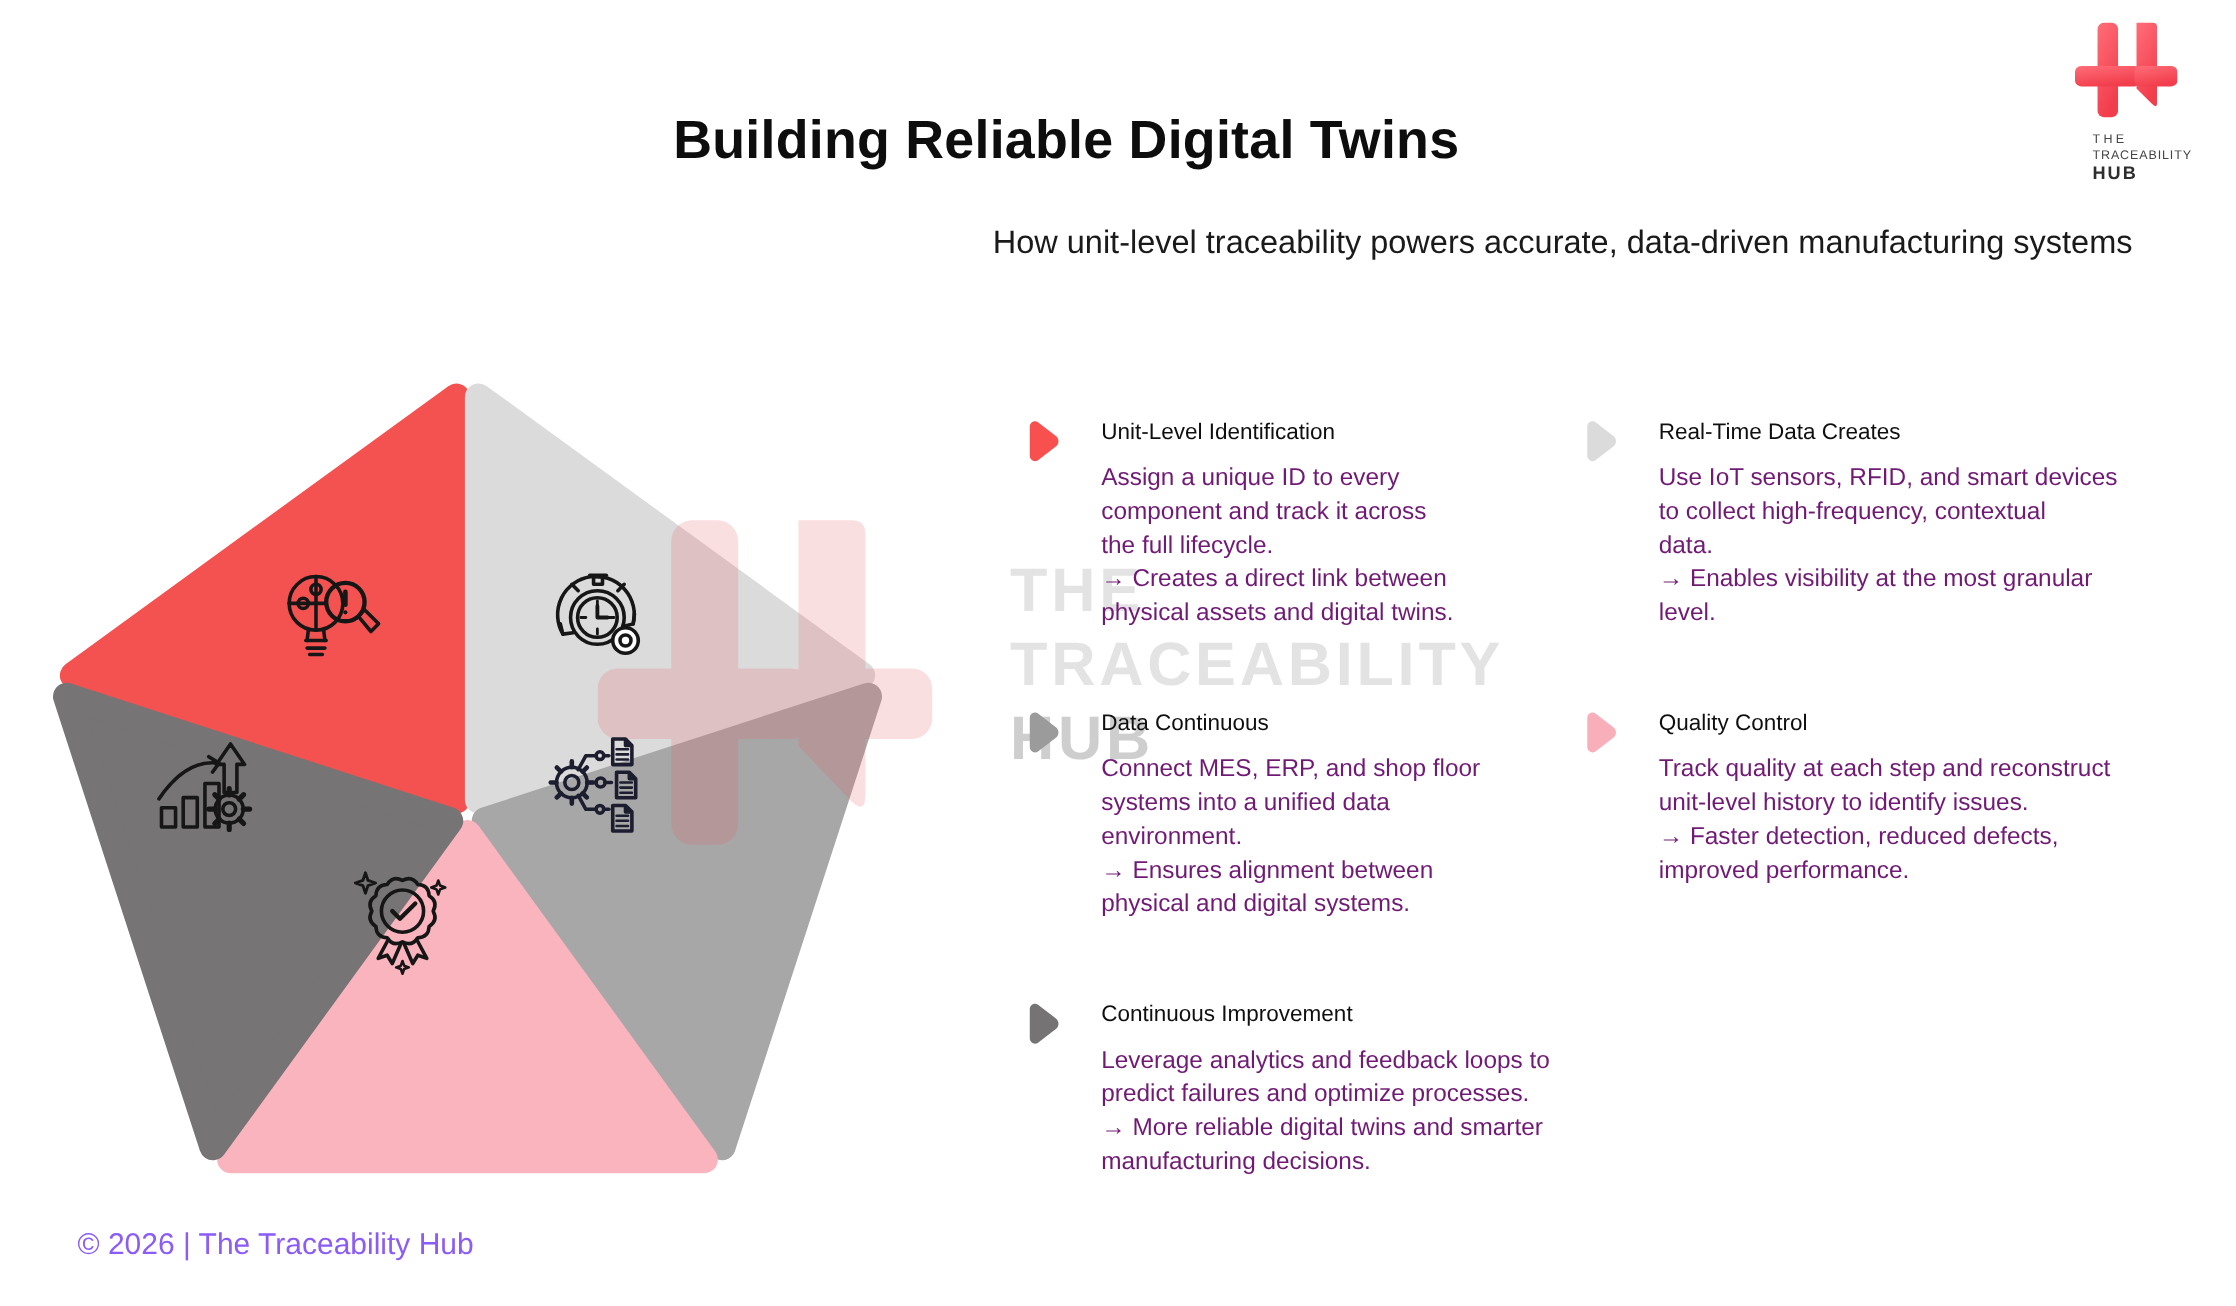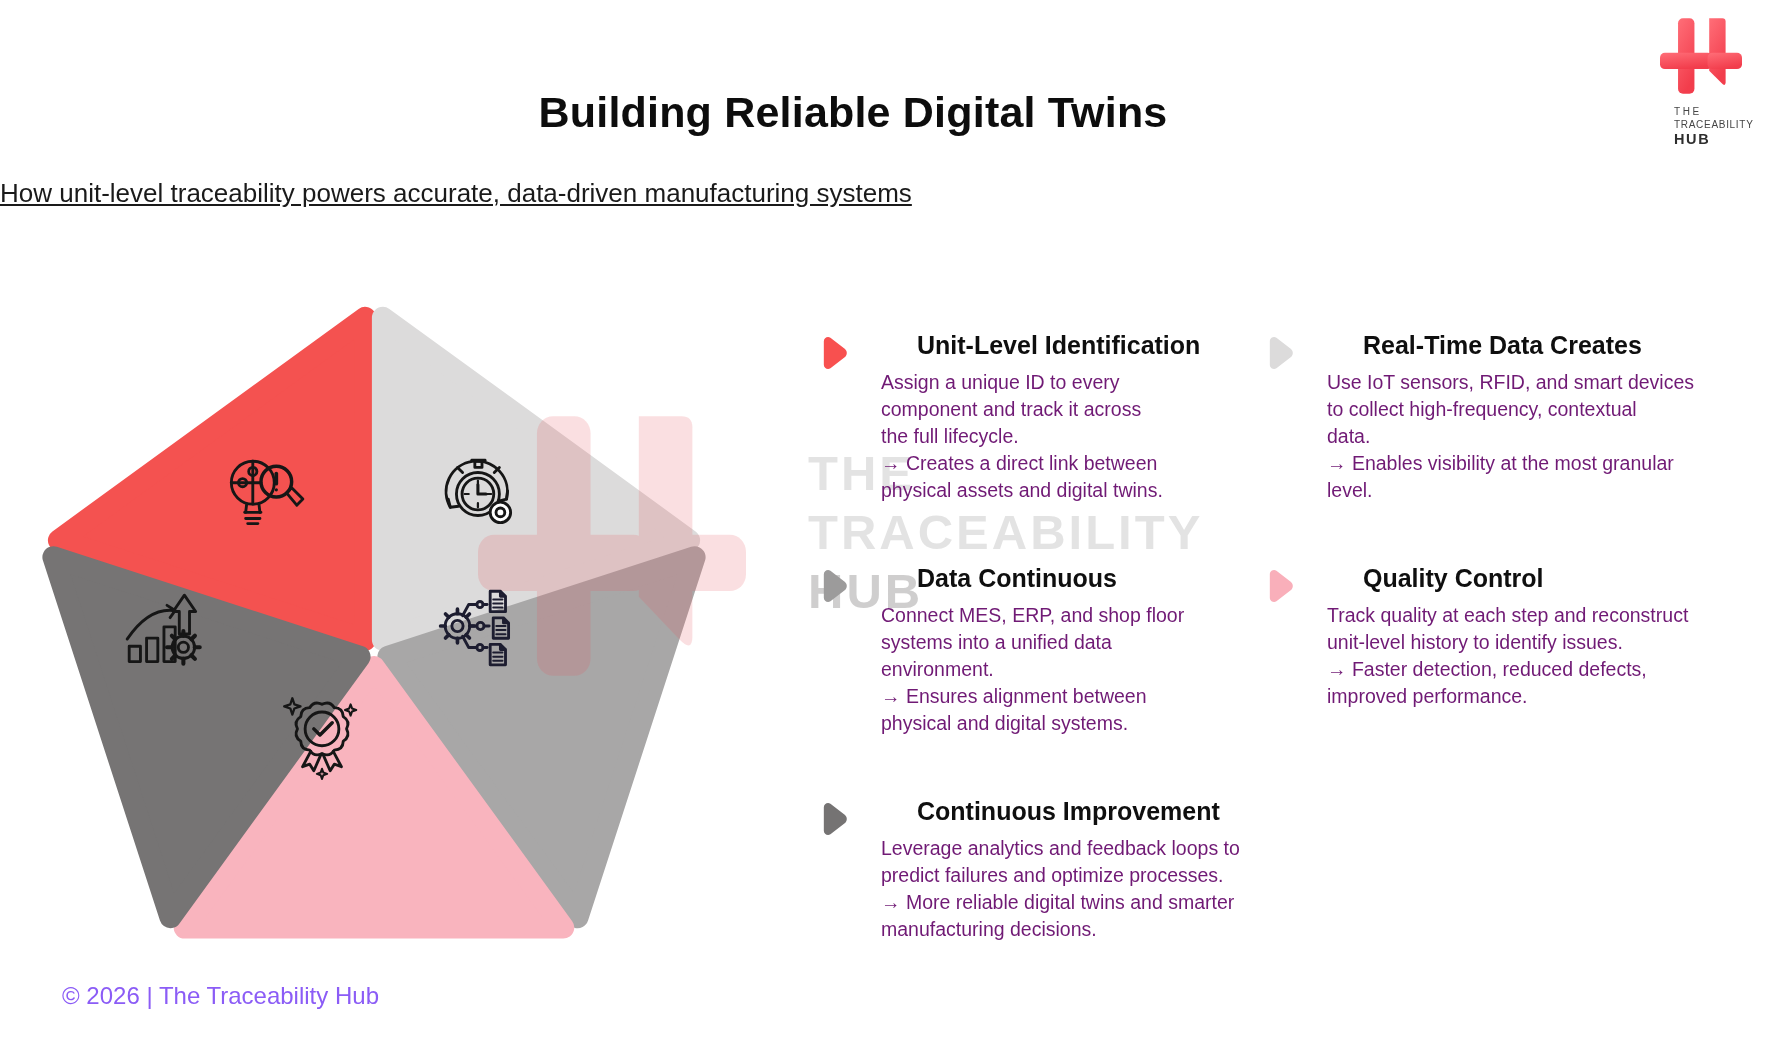--- a/index.html
+++ b/index.html
@@ -3,22 +3,22 @@
 <meta charset="utf-8">
 <style>
   * { margin:0; padding:0; box-sizing:border-box; }
   html,body { width:1789px; height:1045px; }
   body {
     position:relative; background:#ffffff; overflow:hidden;
     font-family:"Liberation Sans", sans-serif; color:#151515;
   }
   .main-title  { position:absolute; left:0; top:88px;  width:1706px; text-align:center;
                  font-size:43px; font-weight:700; letter-spacing:0.2px; color:#0d0d0d; }
-  .subtitle    { position:absolute; left:0; top:178px; width:1706px; text-align:left;
-                 font-size:26px; font-weight:400; color:#1a1a1a;text-decoration:underline; }
+  .subtitle    { position:absolute; left:0; top:178px; width:1706px; text-align:right;
+                 font-size:26px; font-weight:400; color:#1a1a1a; }
   
   .logo-mark { position:absolute; left:1660px; top:14px; width:82px; height:84px; }
   .logo-text { position:absolute; left:1674px; top:106px; color:#454545; }
   .logo-text .l1 { font-size:10px;   letter-spacing:2.6px; line-height:12.5px; }
   .logo-text .l2 { font-size:10px;   letter-spacing:0.7px; line-height:12.5px; }
   .logo-text .l3 { font-size:14.5px; letter-spacing:1.6px; line-height:17px; font-weight:700; color:#2e2e2e; }
   
   #pentagon-svg { position:absolute; left:30px; top:295px; z-index:1; }
   .seg-icon { position:absolute; z-index:3; }
   
@@ -27,21 +27,21 @@
   .wm-text { position:absolute; left:808px; top:444px; z-index:2;
              font-weight:700; line-height:59px; white-space:nowrap;
              color:rgba(147,145,145,0.26); }
   .wm-text .w1 { font-size:49px; letter-spacing:3px; }
   .wm-text .w2 { font-size:49px; letter-spacing:3px; }
   .wm-text .w3 { font-size:49px; letter-spacing:3px; color:rgba(128,126,126,0.38); }
   
   .sec { position:absolute; width:500px; z-index:4; }
   .sec .marker { position:absolute; left:0; top:3px; width:33px; height:40px; }
   .sec .sec-text { position:absolute; left:63px; top:0; width:437px; }
-  .sec-title { font-size:25px; font-weight:700; color:#0f0f0f; line-height:30px;margin-left:36px; }
+  .sec-title { font-size:18px; font-weight:400; color:#0f0f0f; line-height:30px; }
   .sec-body  { margin-top:9px; font-size:19.5px; line-height:27px; color:#701a75;
                white-space:pre-line; }
   #sec1 { left:818px;  top:330px; }
   #sec2 { left:1264px; top:330px; }
   #sec3 { left:818px;  top:563px; }
   #sec4 { left:1264px; top:563px; }
   #sec5 { left:818px;  top:796px; }
   
   .footer { position:absolute; left:62px; top:982px; font-size:24px; color:#8b5cf6; z-index:4; }
 </style>

